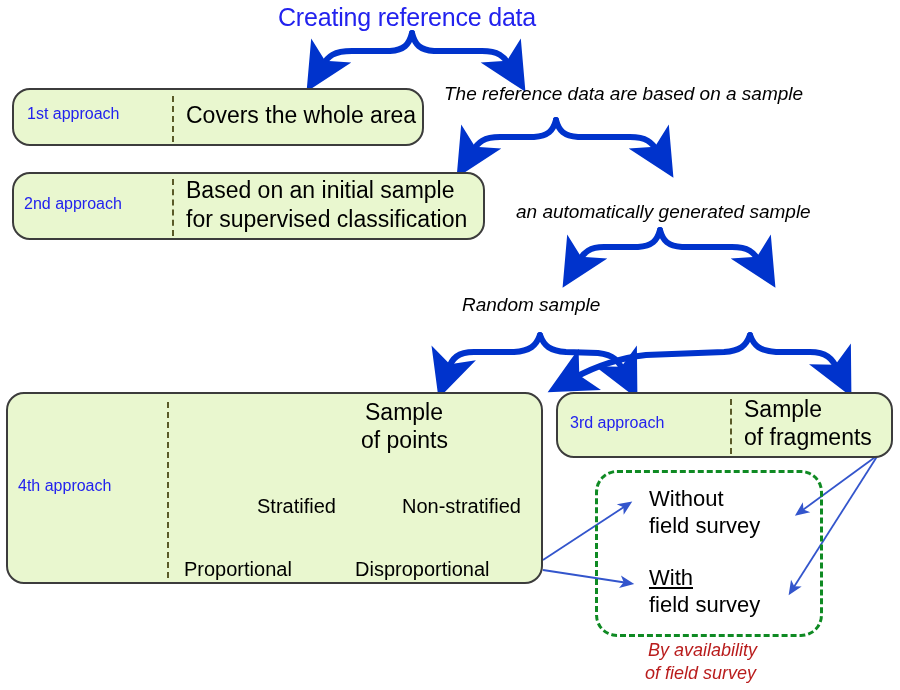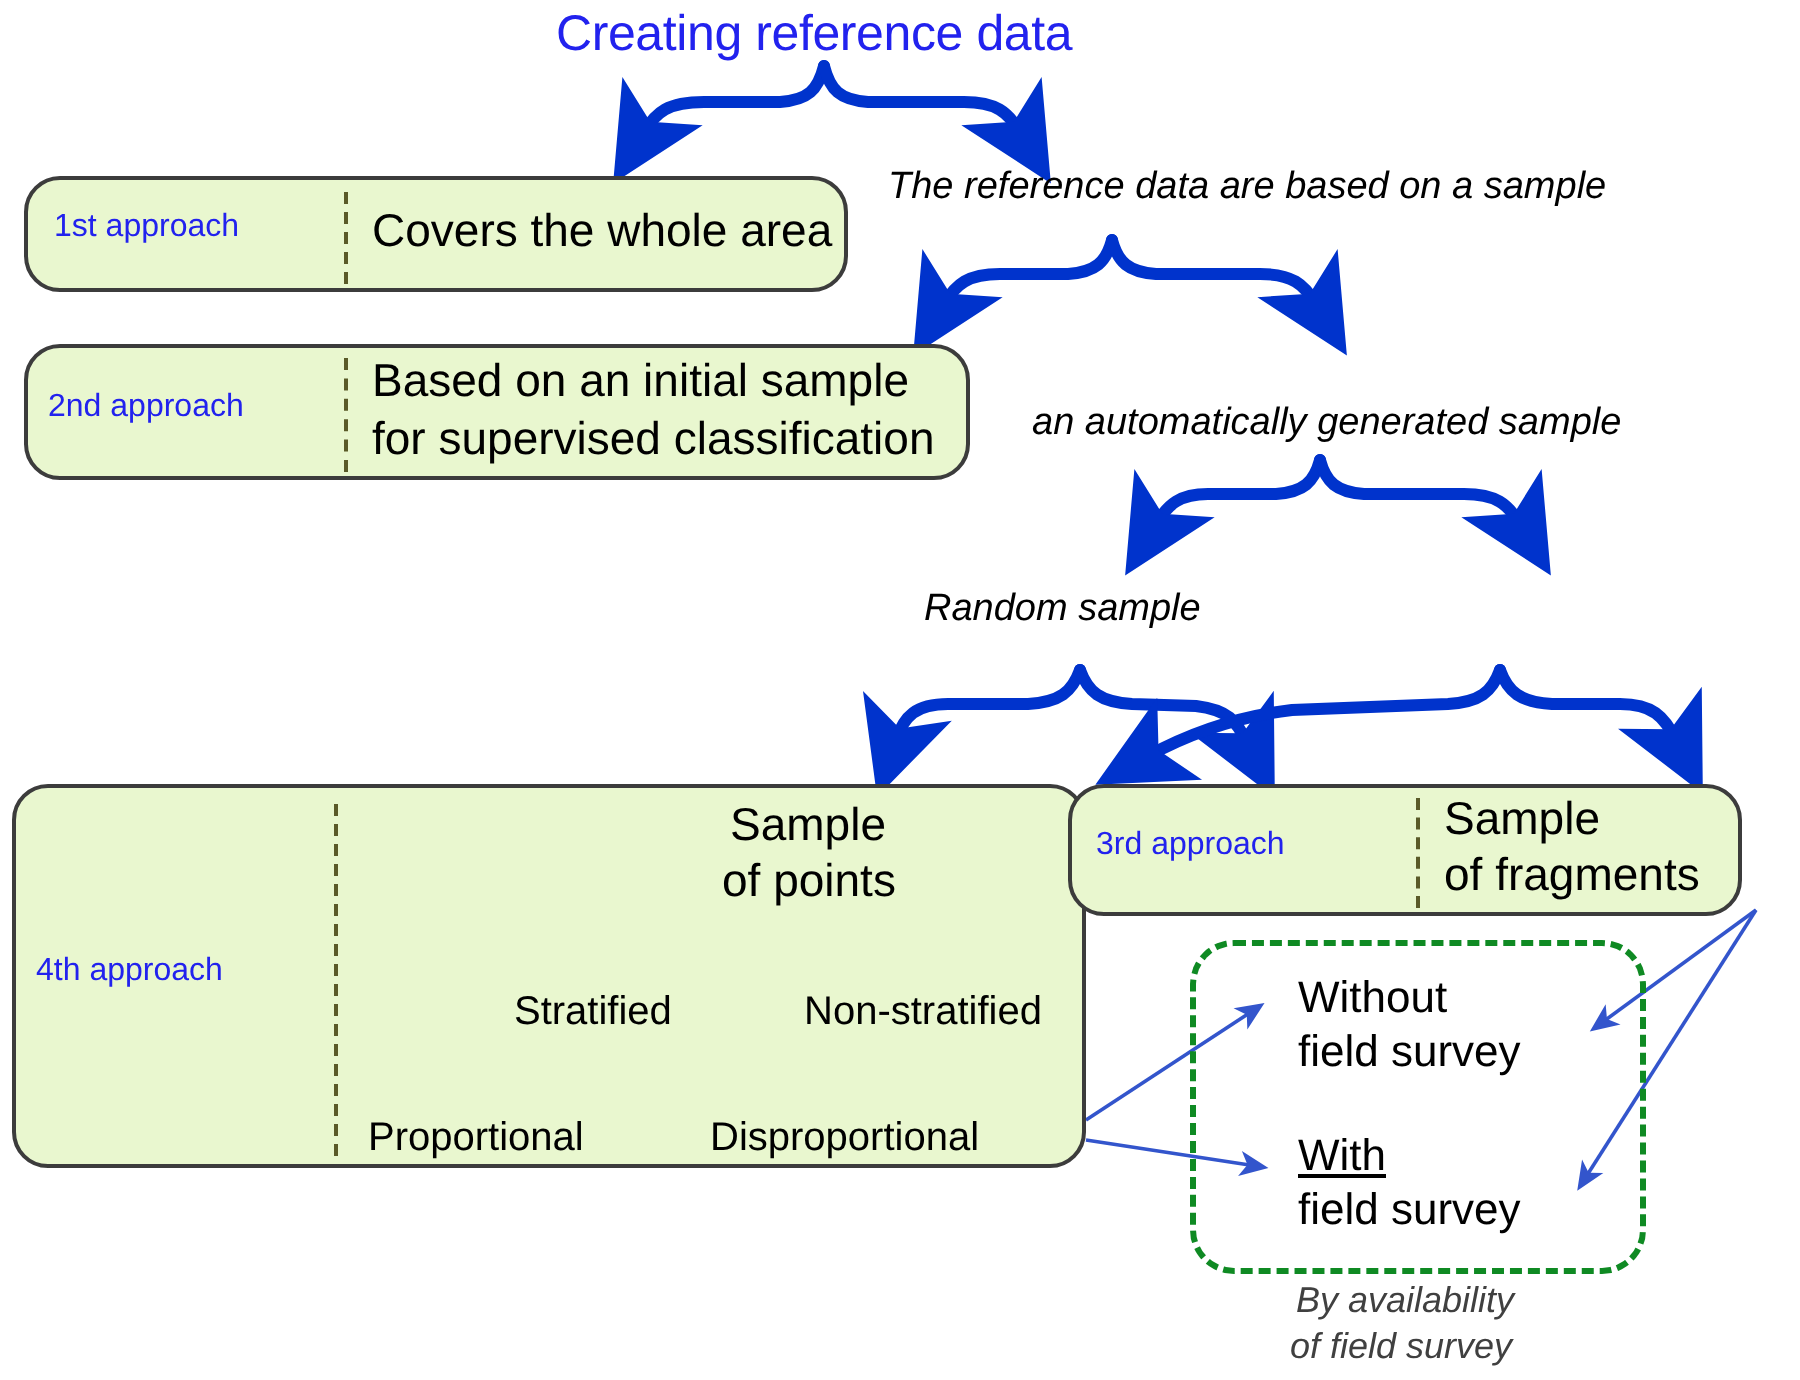--- a/index.html
+++ b/index.html
@@ -33,21 +33,21 @@
     letter-spacing: -0.2px;
   }
   .ital {
     font-style: italic;
     color: #000000;
     font-size: 19px;
     font-weight: 500;
   }
   .ital-sm {
     font-style: italic;
-    color: #404040;
+    color: #b91c1c;
     font-size: 18px;
     font-weight: 500;
   }
   .boxlabel {
     color: #2222ee;
     font-size: 16px;
   }
   .boxtext {
     color: #000000;
     font-size: 23px;
@@ -169,21 +169,21 @@
     <div class="txt bigtree" style="left:357px; top:6px;">Sample</div>
     <div class="txt bigtree" style="left:353px; top:34px;">of points</div>
 
     <div class="txt treetext" style="left:249px; top:101px;">Stratified</div>
     <div class="txt treetext" style="left:394px; top:101px;">Non-stratified</div>
 
     <div class="txt treetext" style="left:176px; top:164px;">Proportional</div>
     <div class="txt treetext" style="left:347px; top:164px;">Disproportional</div>
   </div>
 
-  <div class="gbox" style="left:534px; top:392px; width:337px; height:66px;">
+  <div class="gbox" style="left:556px; top:392px; width:337px; height:66px;">
     <div class="divider" style="left:172px; top:5px; height:55px;"></div>
     <div class="txt boxlabel" style="left:12px; top:20px;">3rd approach</div>
     <div class="txt boxtext" style="left:186px; top:3px;">Sample</div>
     <div class="txt boxtext" style="left:186px; top:31px;">of fragments</div>
   </div>
 
   <div class="dashbox" style="left:595px; top:470px; width:228px; height:167px;">
     <div class="txt fieldtext" style="left:51px; top:14px;">Without</div>
     <div class="txt fieldtext" style="left:51px; top:41px;">field survey</div>
 

